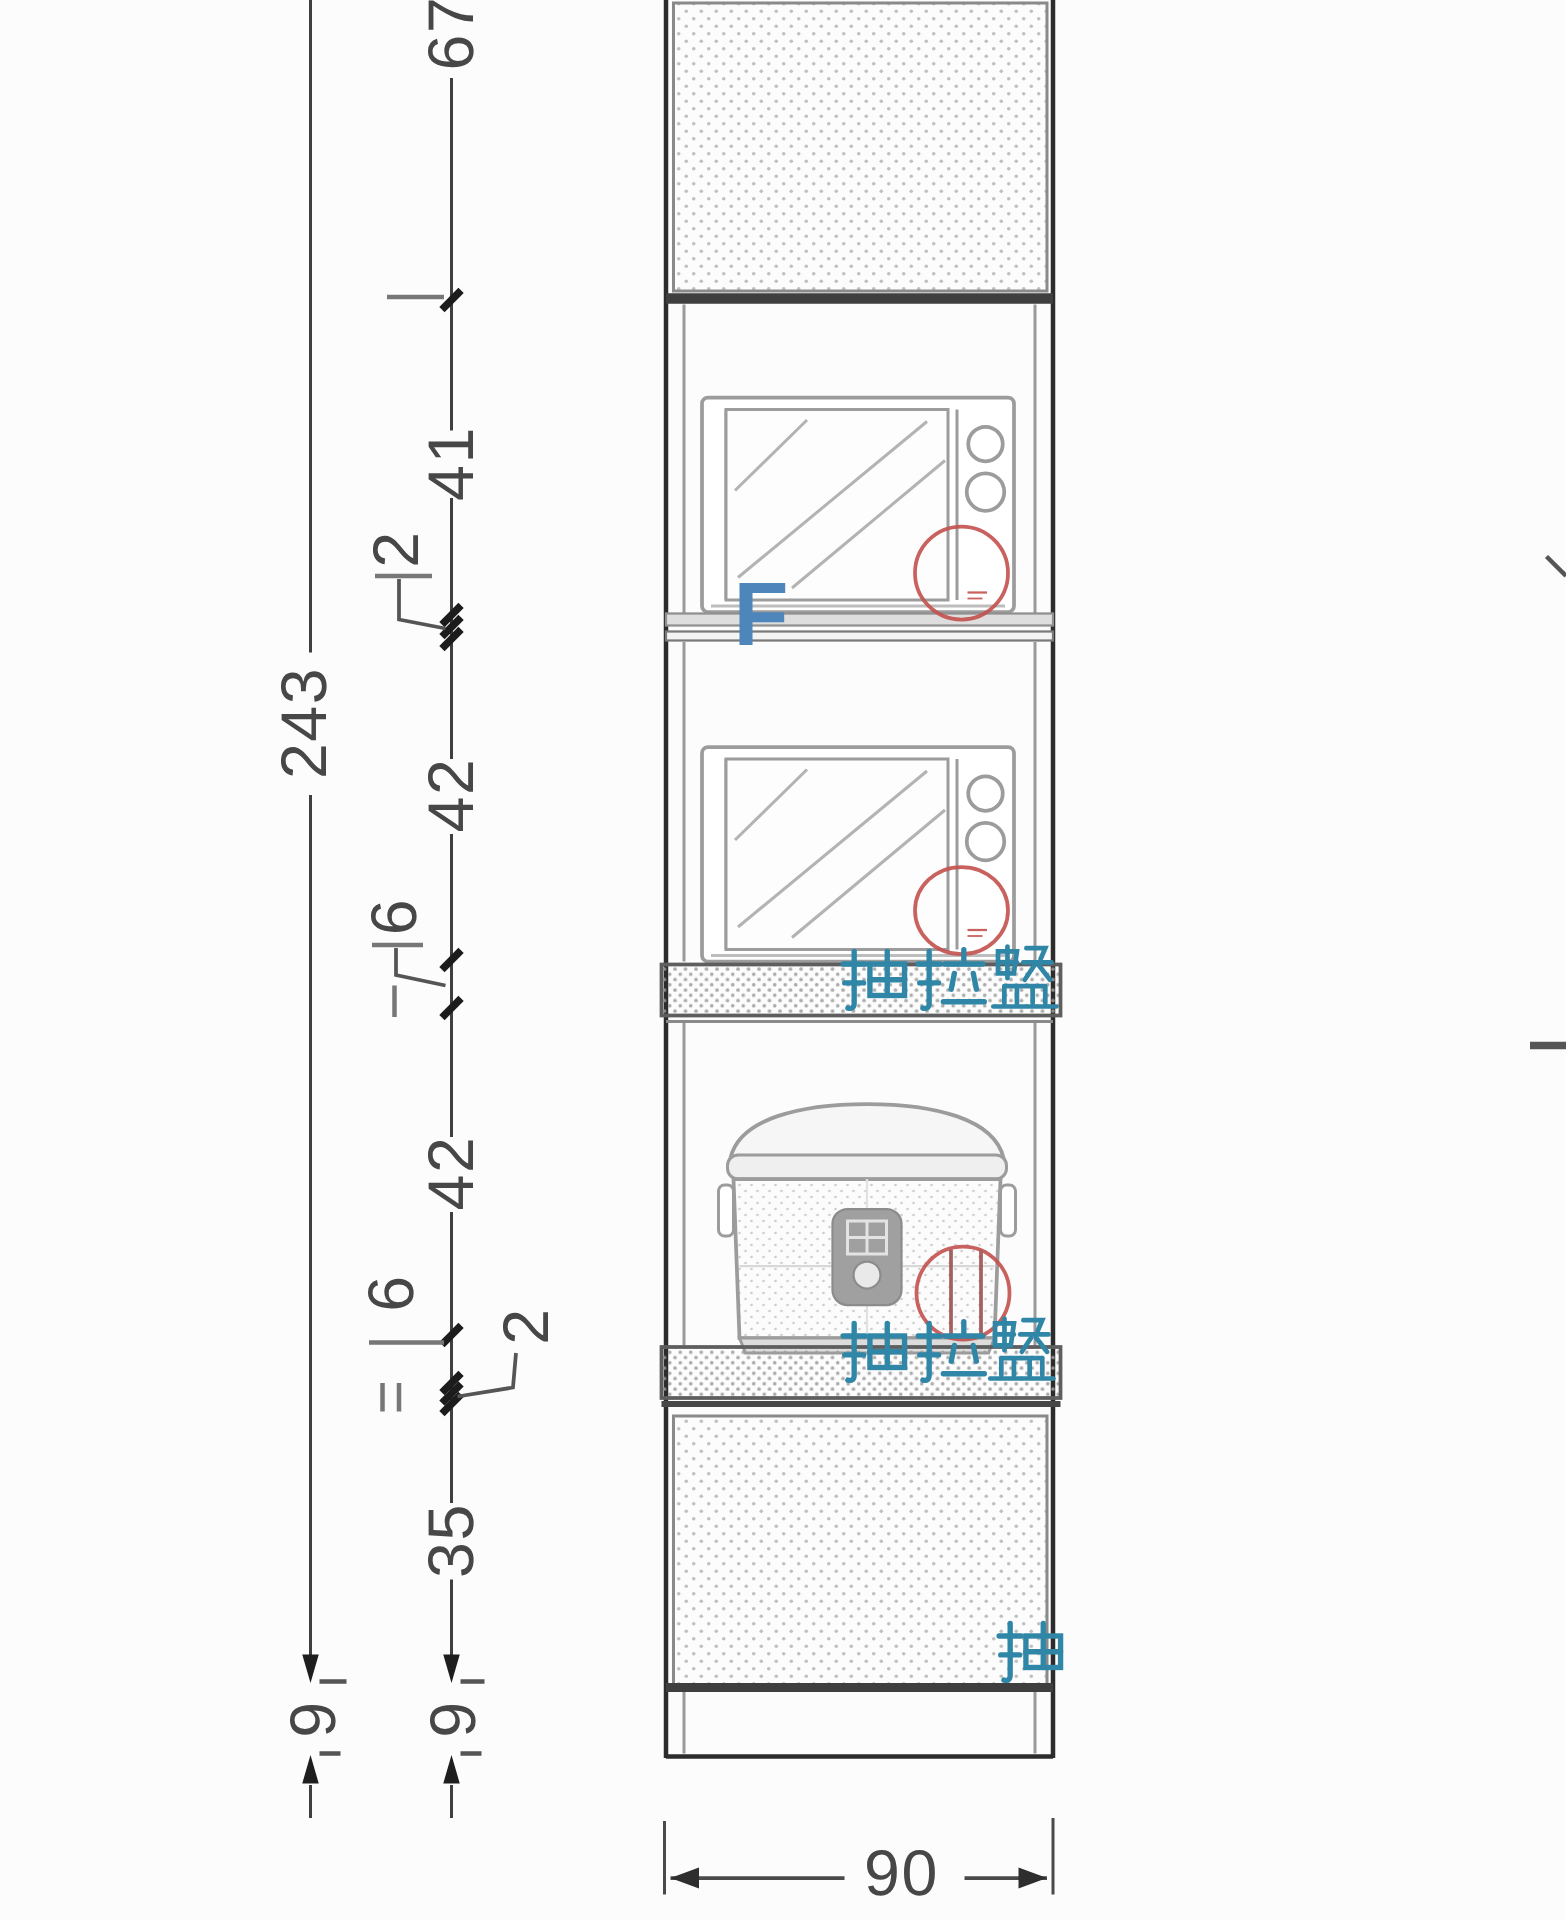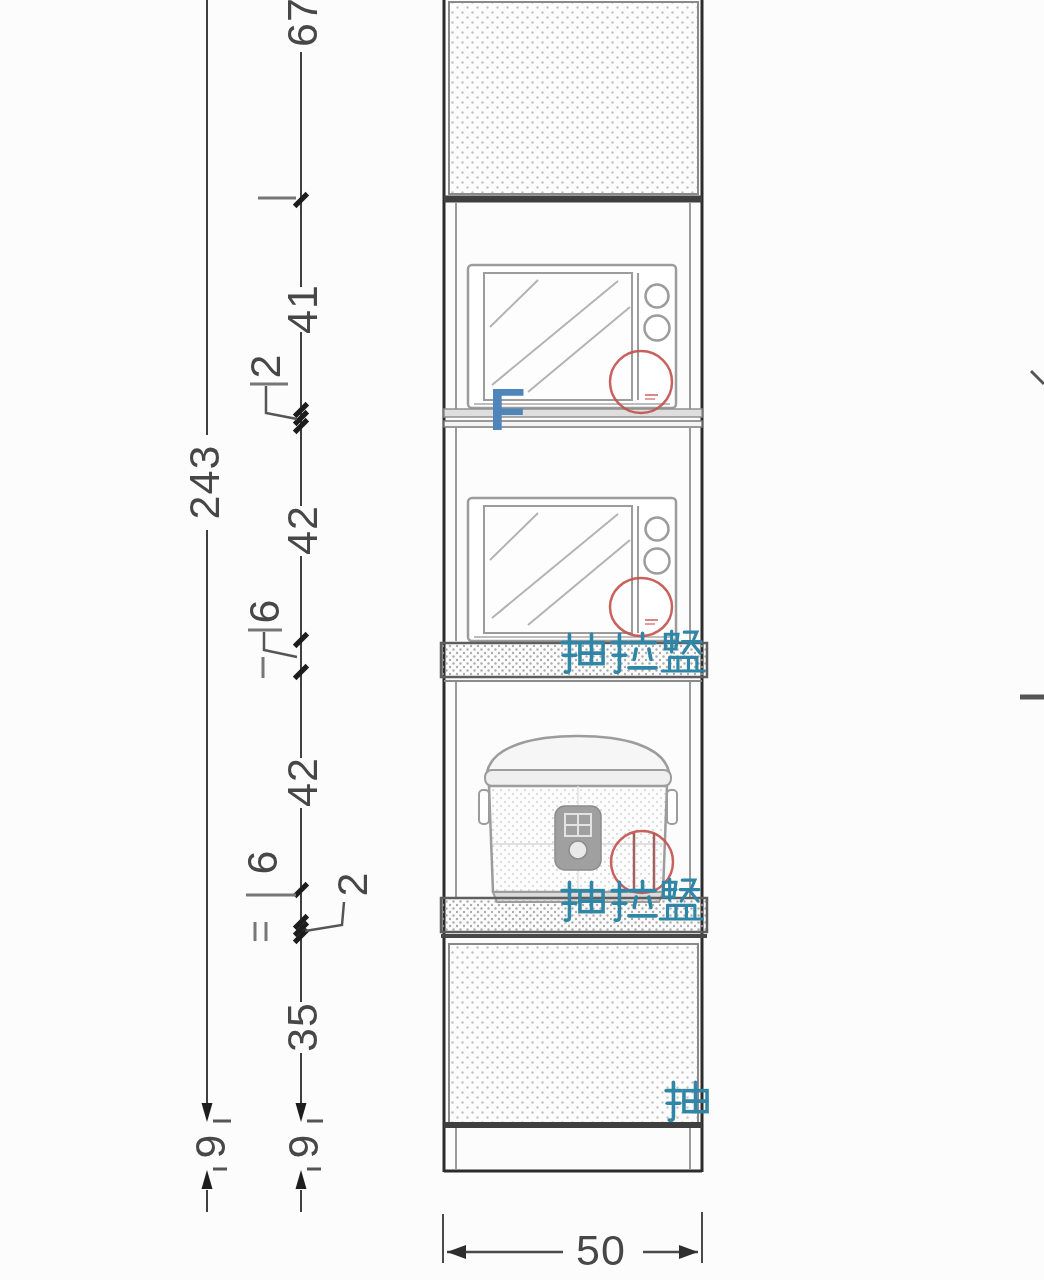--- a/index.html
+++ b/index.html
@@ -245,21 +245,21 @@
 <div class="dim" style="left:265px;top:366px;">2</div>
 <div class="dim" style="left:204px;top:482px;">243</div>
 <div class="dim" style="left:302px;top:530px;">42</div>
 <div class="dim" style="left:264px;top:611px;">6</div>
 <div class="dim" style="left:302px;top:782px;">42</div>
 <div class="dim" style="left:262px;top:862px;">6</div>
 <div class="dim" style="left:352px;top:884px;">2</div>
 <div class="dim" style="left:302px;top:1027px;">35</div>
 <div class="dim" style="left:210px;top:1146px;">9</div>
 <div class="dim" style="left:303px;top:1146px;">9</div>
-<div class="dim horiz" style="left:601px;top:1250px;">50</div>
+<div class="dim horiz" style="left:601px;top:1250px;">90</div>
 
 <div class="cjk-data" style="left:560px;top:630px;">抽拉盤</div>
 <div class="cjk-data" style="left:560px;top:878px;">抽拉盤</div>
 <div class="cjk-data" style="left:664px;top:1078px;">抽</div>
 
 <div class="blue-mark" style="left:489px;top:380px;">F</div>
 
 </div>
 
 </body></html>

